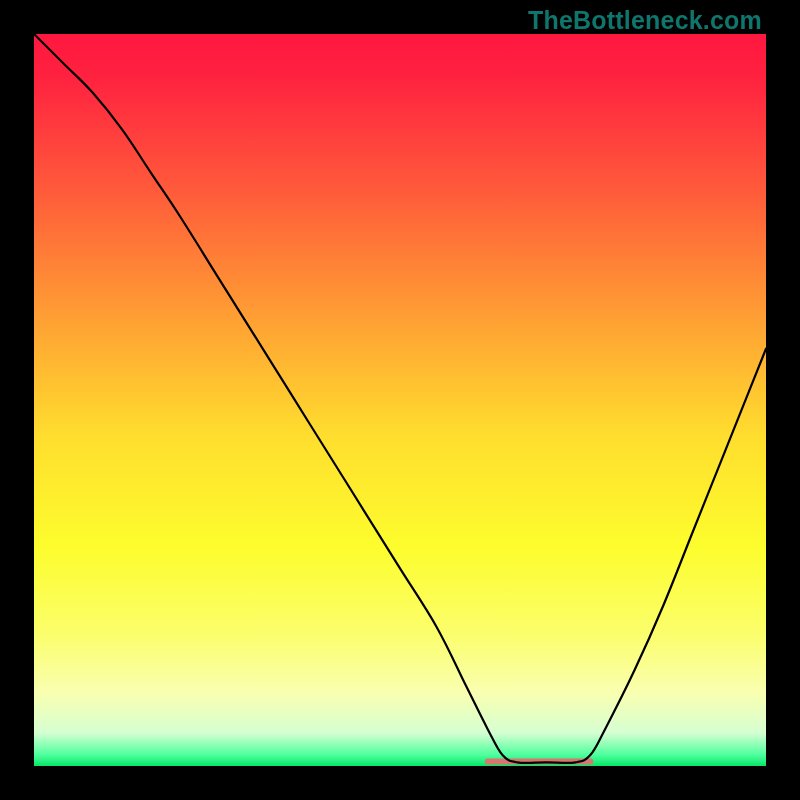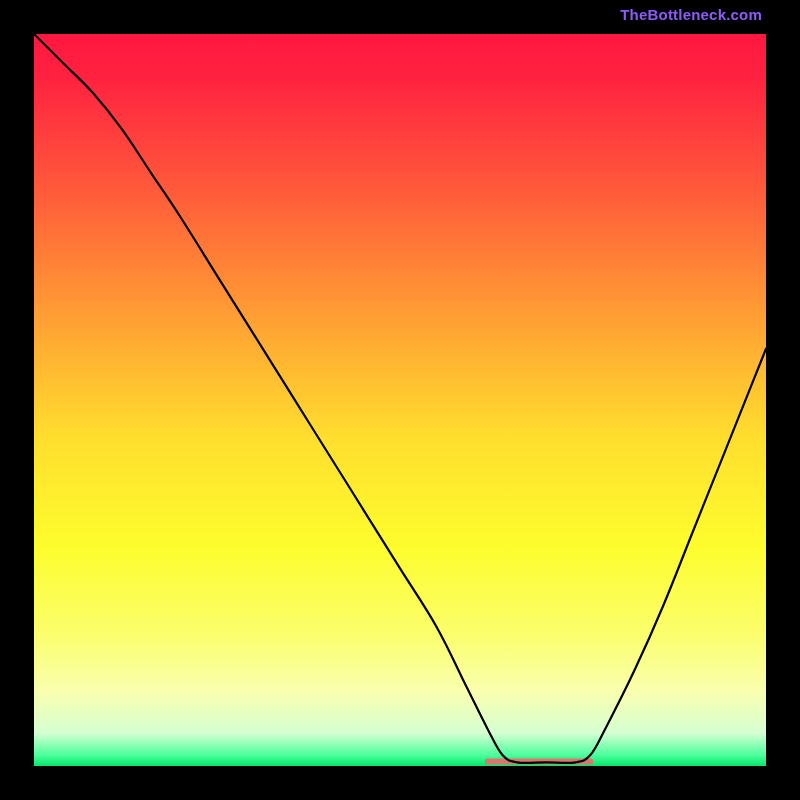--- a/index.html
+++ b/index.html
@@ -15,23 +15,23 @@
     left: 34px;
     top: 34px;
     width: 732px;
     height: 732px;
   }
   .watermark {
     position: absolute;
     top: 6px;
     right: 38px;
     font-family: Arial, Helvetica, sans-serif;
-    font-size: 15px;
+    font-size: 25px;
     font-weight: 600;
-    color: #8b5cf6;
+    color: #0f766e;
     letter-spacing: 0.2px;
   }
 </style>
 </head>
 <body>
 
 <div class="frame">
   <svg width="732" height="732" viewBox="0 0 732 732" xmlns="http://www.w3.org/2000/svg">
     <defs>
       <linearGradient id="bg-grad" x1="0" y1="0" x2="0" y2="1">

